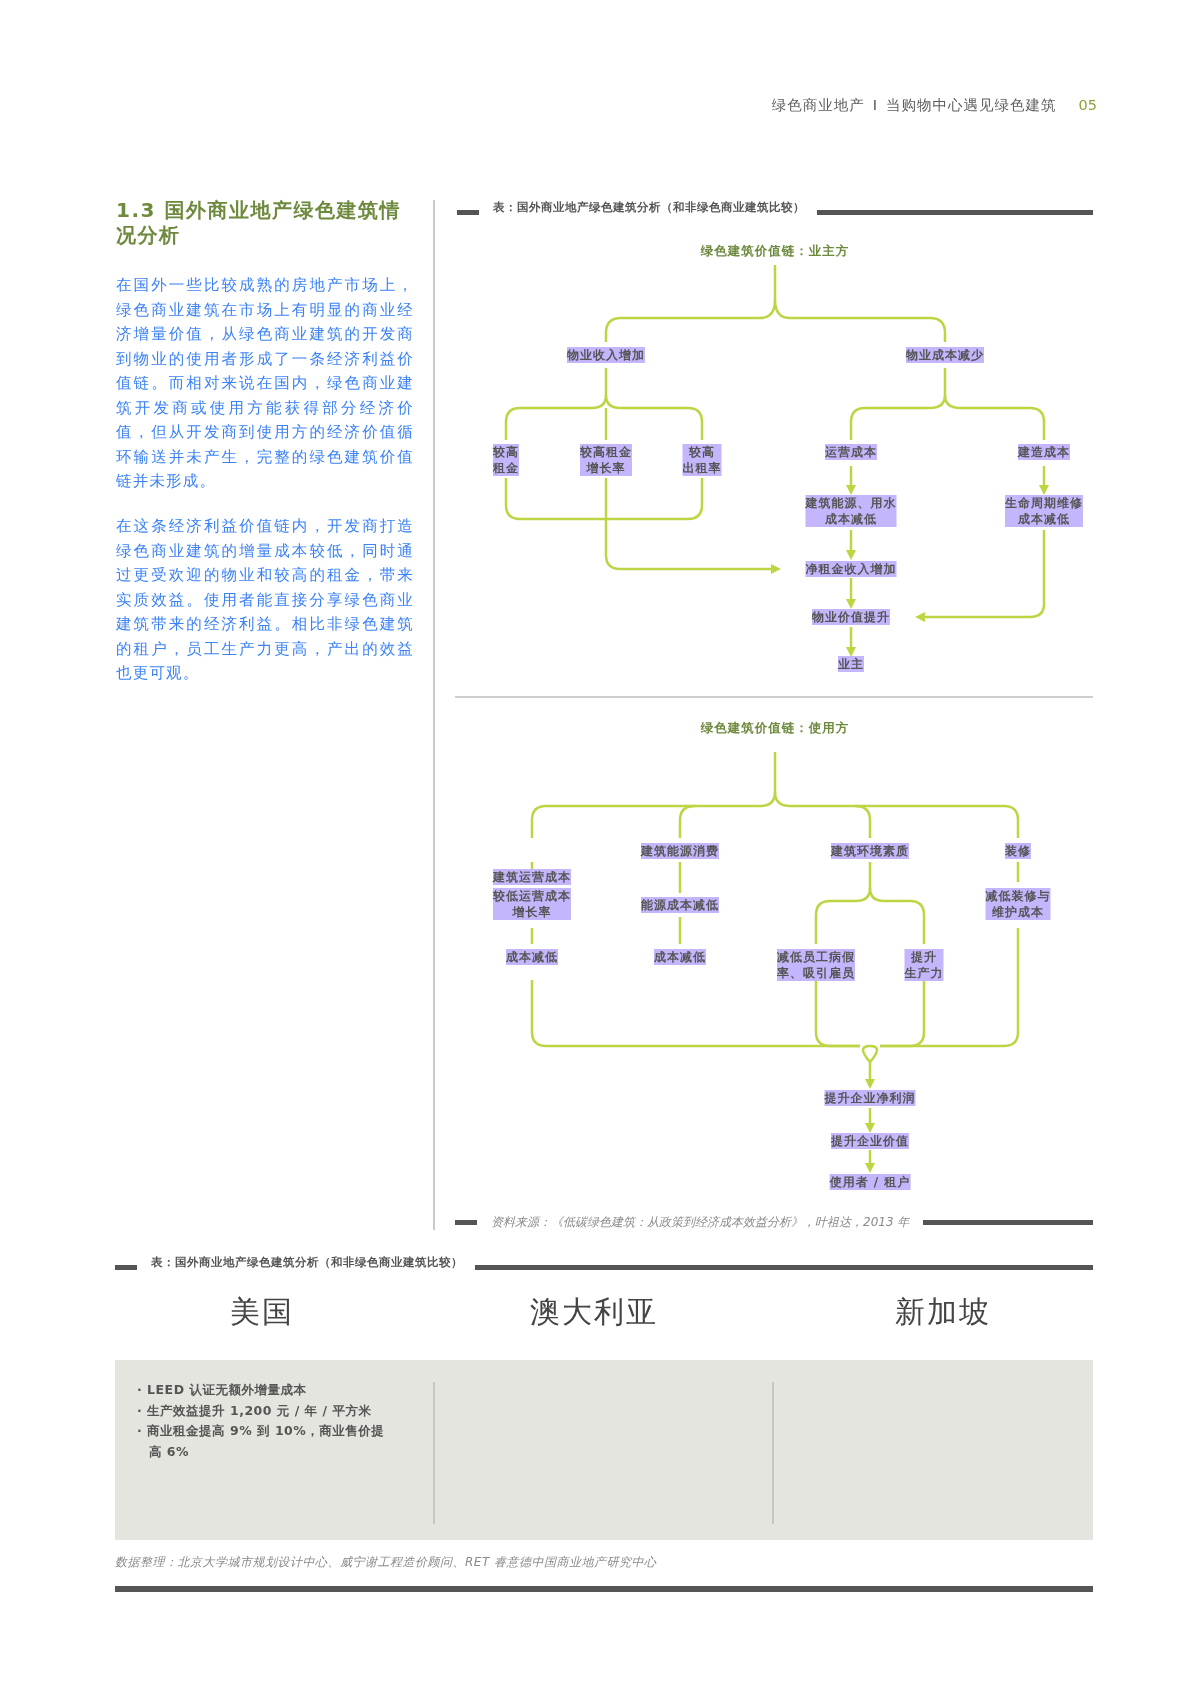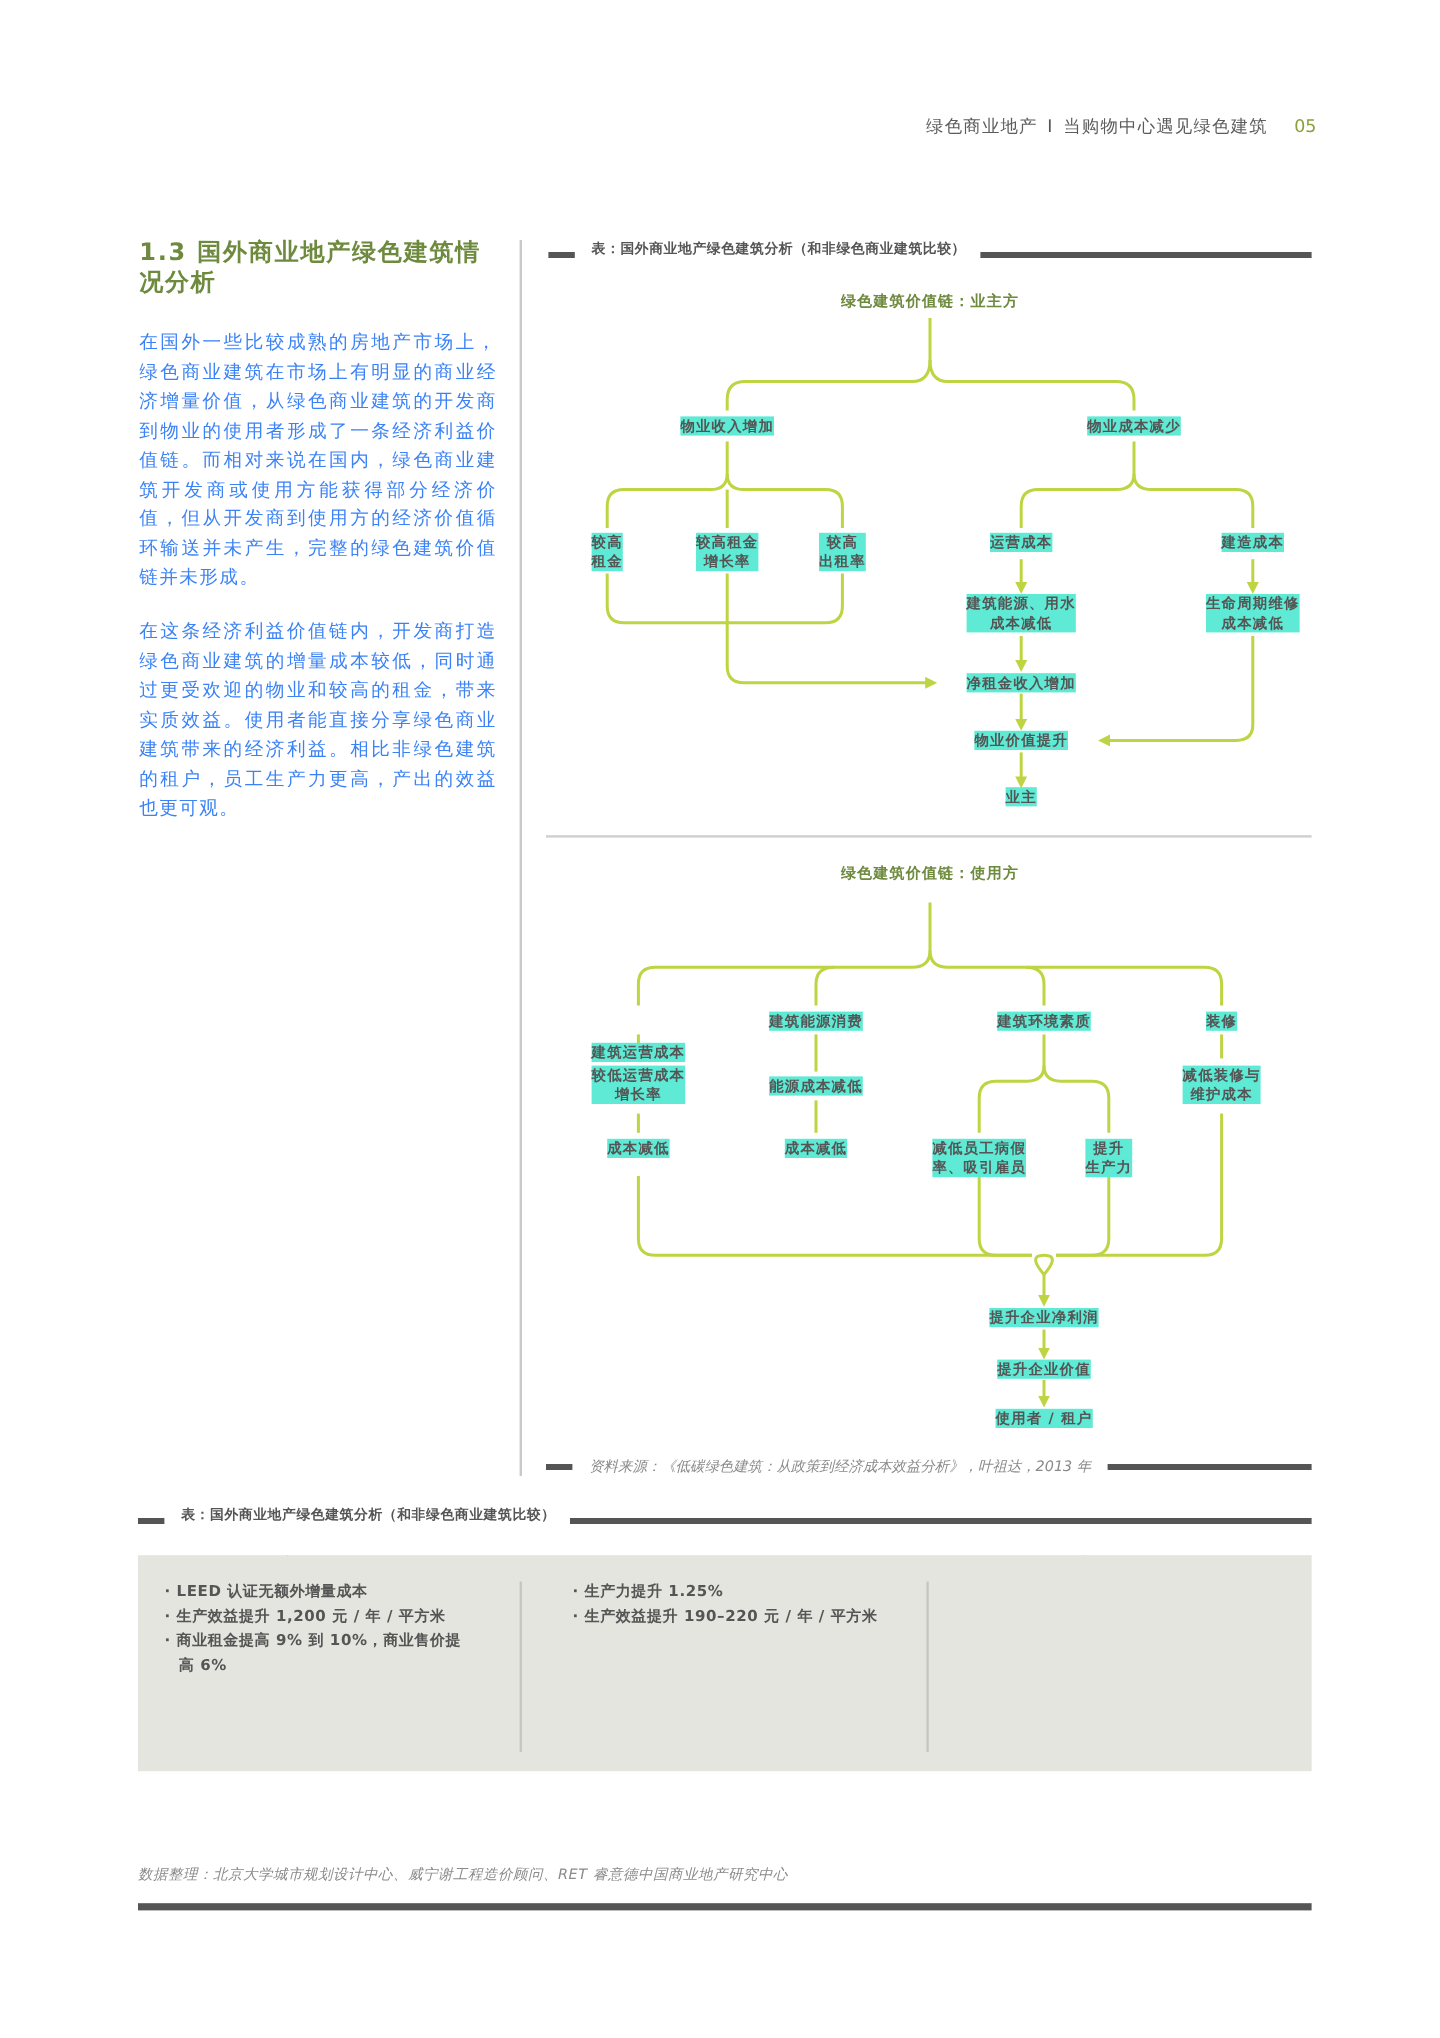--- a/index.html
+++ b/index.html
@@ -10,27 +10,27 @@
   .hdr .sep { margin:0 8px; color:#555; }
   .hdr .pg { margin-left:22px; color:#8aa13a; letter-spacing:0; }
   .sec-title { left:116px; top:198px; width:300px; font-size:20px; line-height:25px; font-weight:bold; color:#6e8a3e; letter-spacing:1.5px; }
   .body-p { left:116px; width:298px; font-size:15.5px; line-height:24.5px; color:#3b82f6; letter-spacing:1.2px; text-align:justify; }
   .vdiv { left:433px; top:200px; width:1.5px; height:1030px; background:#c9c9c9; }
   .tbl-title { display:flex; align-items:flex-end; white-space:nowrap; font-size:11.5px; font-weight:bold; color:#555; letter-spacing:0.5px; }
   .tbl-title .dash { width:22px; height:5px; background:#555; margin-right:14px; flex:none; }
   .tbl-title .bar { flex:1; height:5px; background:#555; margin-left:12px; }
   .hsep { left:455px; top:696px; width:638px; height:1.5px; background:#cfcfcf; }
   .flow-title { font-size:12.5px; font-weight:bold; color:#6e8a3e; letter-spacing:1px; white-space:nowrap; transform:translateX(-50%); }
-  .node { font-size:12px; font-weight:bold; color:#555; letter-spacing:1px; text-align:center; line-height:16px; white-space:nowrap; transform:translateX(-50%); background:#5eead4; }
+  .node { font-size:12px; font-weight:bold; color:#555; letter-spacing:1px; text-align:center; line-height:16px; white-space:nowrap; transform:translateX(-50%); background:#c4b5fd; }
   svg.flow { position:absolute; left:0; top:0; pointer-events:none; }
   .src { left:455px; top:1214px; width:638px; display:flex; align-items:center; font-size:12px; font-style:italic; color:#8a8a8a; white-space:nowrap; }
   .src .dash { width:22px; height:5px; background:#555; margin-right:14px; flex:none; }
   .src .bar { flex:1; height:5px; background:#555; margin-left:14px; }
   .country { top:1292px; font-family:"DejaVu Serif","Liberation Serif",serif; font-size:30px; color:#444; letter-spacing:2px; transform:translateX(-50%); white-space:nowrap; }
-  .panel { left:115px; top:1296px; width:978px; height:180px; background:#e3e5de; }
+  .panel { left:115px; top:1360px; width:978px; height:180px; background:#e3e5de; }
   .col { position:absolute; top:20px; font-size:12.5px; font-weight:bold; color:#555; line-height:20.5px; letter-spacing:0.5px; }
   .col li { list-style:none; padding-left:12px; text-indent:-12px; }
   .col li::before { content:"· "; }
   .coldiv { position:absolute; top:22px; width:1.5px; height:142px; background:#c6c7c2; }
   .foot { left:115px; top:1554px; font-size:12px; font-style:italic; color:#8a8a8a; letter-spacing:0.5px; white-space:nowrap; }
   .footbar { left:115px; top:1586px; width:978px; height:6px; background:#555; }
 </style>
 </head>
 <body>
 
@@ -160,21 +160,17 @@
 <div class="abs country" style="left:594px;font-family:Liberation Mono, monospace;">澳大利亚</div>
 <div class="abs country" style="left:943px;">新加坡</div>
 
 <div class="abs panel">
   <ul class="col" style="left:22px; width:260px;">
     <li>LEED 认证无额外增量成本</li>
     <li>生产效益提升 1,200 元 / 年 / 平方米</li>
     <li>商业租金提高 9% 到 10%，商业售价提高 6%</li>
   </ul>
   <div class="coldiv" style="left:318px;"></div>
-  <ul class="col" style="left:362px; width:290px;">
-    <li>生产力提升 1.25%</li>
-    <li>生产效益提升 190–220 元 / 年 / 平方米</li>
-  </ul>
   <div class="coldiv" style="left:657px;"></div>
 </div>
 
 <div class="abs foot">数据整理：北京大学城市规划设计中心、威宁谢工程造价顾问、RET 睿意德中国商业地产研究中心</div>
 <div class="abs footbar"></div>
 
 </body></html>

